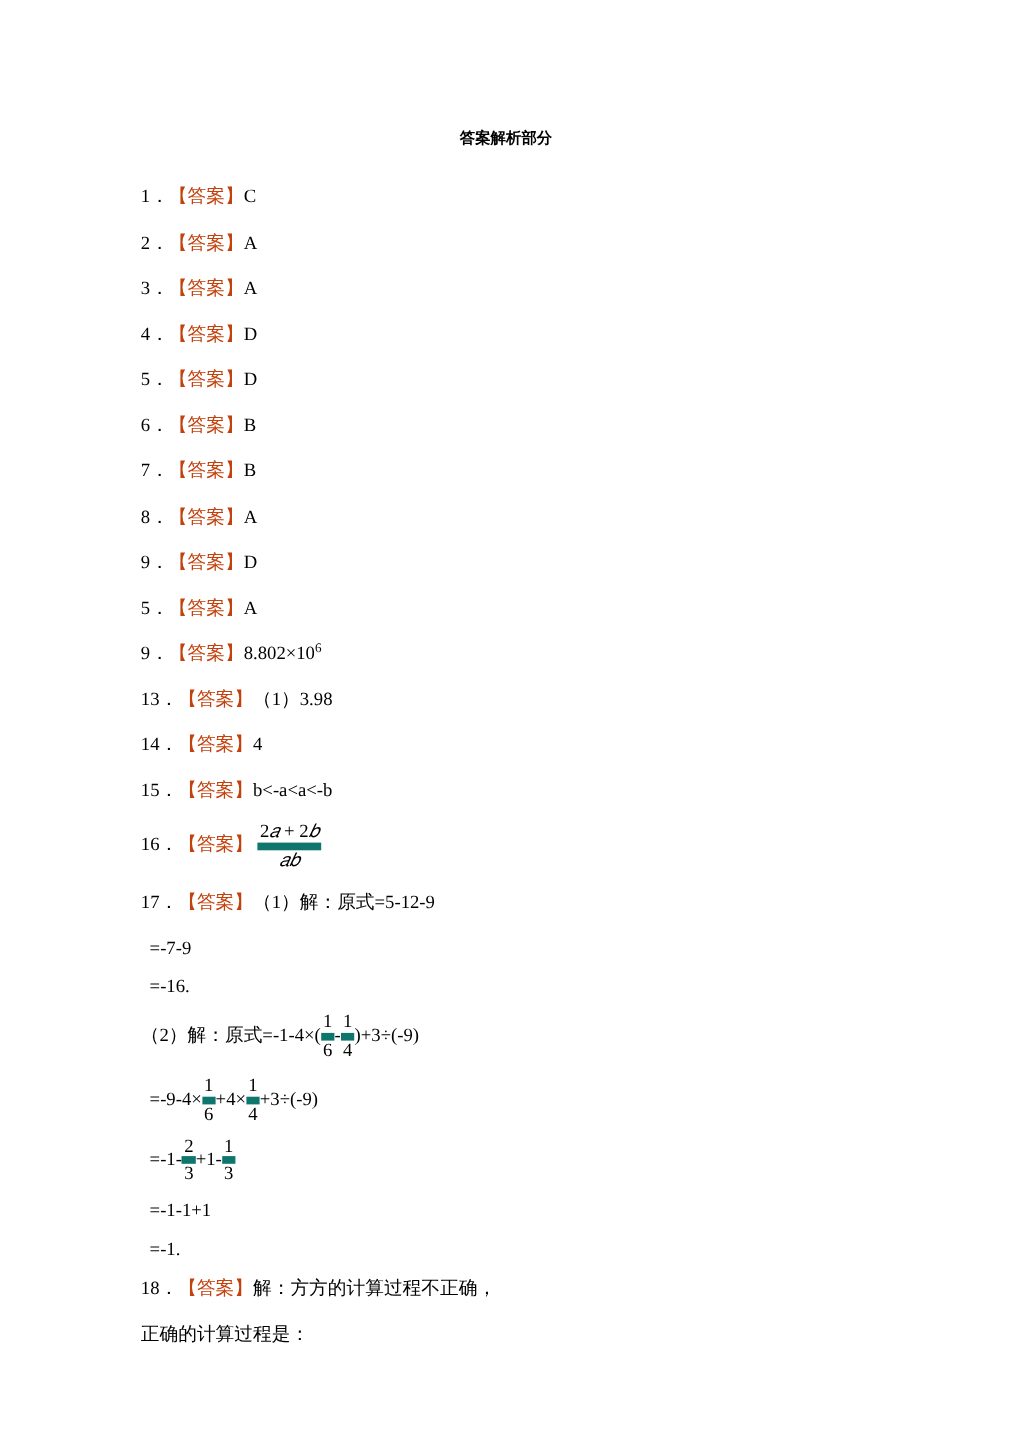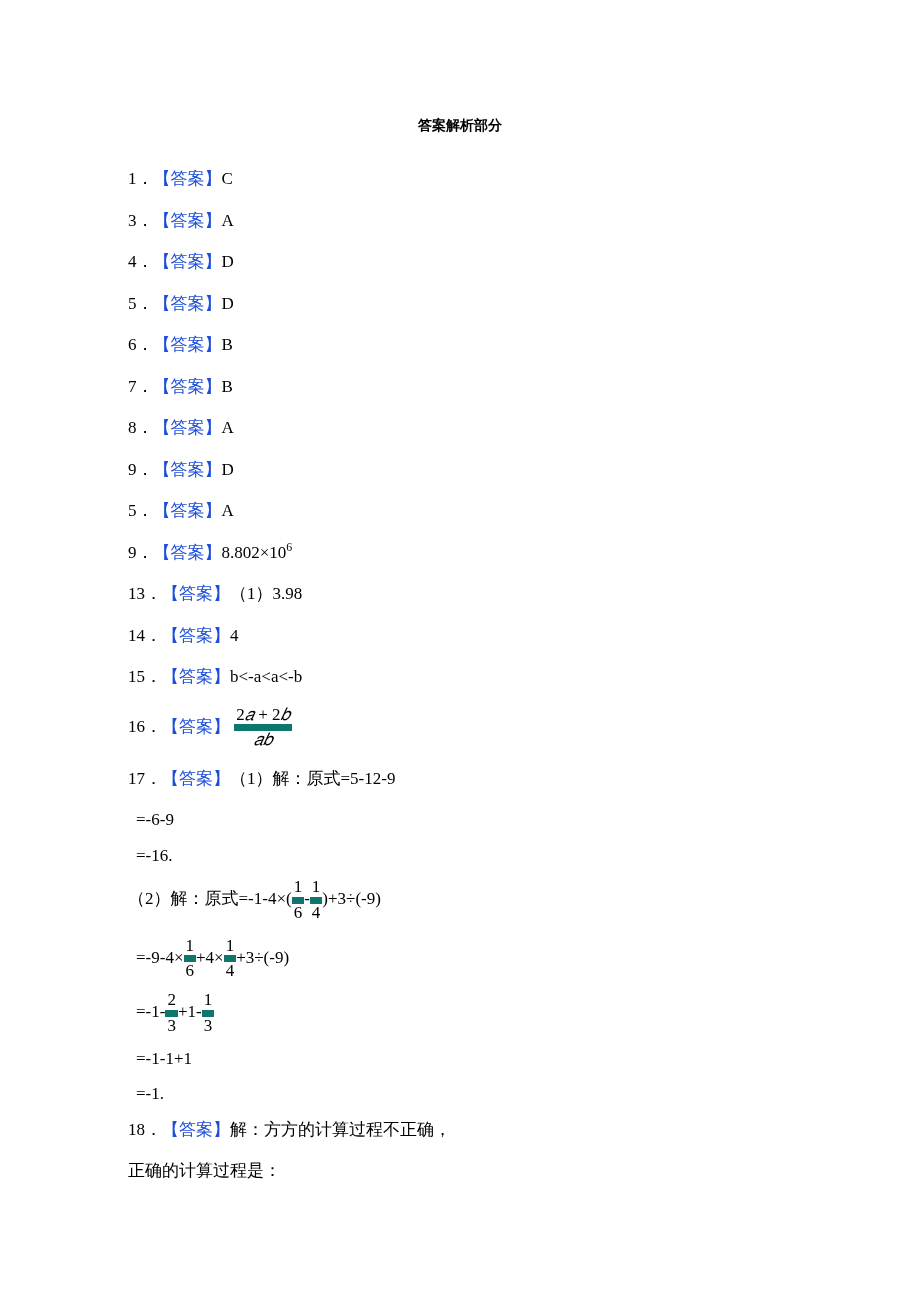--- a/index.html
+++ b/index.html
@@ -23,21 +23,21 @@
     margin-bottom: 30px;
   }
   .row {
     margin-bottom: 16px;
   }
   .num {
     font-family: "Times New Roman", serif;
     font-weight: normal;
   }
   .label {
-    color: #1d4ed8;
+    color: #c2410c;
     font-family: "SimSun", "Songti SC", serif;
   }
   .val {
     font-family: "Times New Roman", serif;
   }
   sup {
     font-size: 0.7em;
     vertical-align: super;
     line-height: 0;
   }
@@ -79,20 +79,23 @@
 <body>
 
 <div class="page">
 
   <div class="title">答案解析部分</div>
 
   <div class="row">
     <span class="num">1．</span><span class="label">【答案】</span><span class="val">C</span>
   </div>
   <div class="row">
+    <span class="num">2．</span><span class="label">【答案】</span><span class="val">A</span>
+  </div>
+  <div class="row">
     <span class="num">3．</span><span class="label">【答案】</span><span class="val">A</span>
   </div>
   <div class="row">
     <span class="num">4．</span><span class="label">【答案】</span><span class="val">D</span>
   </div>
   <div class="row">
     <span class="num">5．</span><span class="label">【答案】</span><span class="val">D</span>
   </div>
   <div class="row">
     <span class="num">6．</span><span class="label">【答案】</span><span class="val">B</span>
@@ -128,21 +131,21 @@
     <span class="num">16．</span><span class="label">【答案】</span>
     <span class="frac">
       <span class="top"><span>2</span><span class="ital">𝑎</span><span> + 2</span><span class="ital">𝑏</span></span>
       <span class="bot ital">𝑎𝑏</span>
     </span>
   </div>
 
   <div class="row">
     <span class="num">17．</span><span class="label">【答案】</span><span class="cntext">（1）解：原式=5-12-9</span>
   </div>
-  <div class="step">=-6-9</div>
+  <div class="step">=-7-9</div>
   <div class="step">=-16.</div>
 
   <div class="math-block">
     <span class="cntext">（2）解：原式=-1-4×(</span><span class="frac"><span class="top">1</span><span class="bot">6</span></span><span class="val">-</span><span class="frac"><span class="top">1</span><span class="bot">4</span></span><span class="val">)+3÷(-9)</span>
   </div>
 
   <div class="step">
     <span>=-9-4×</span><span class="frac"><span class="top">1</span><span class="bot">6</span></span><span>+4×</span><span class="frac"><span class="top">1</span><span class="bot">4</span></span><span>+3÷(-9)</span>
   </div>
 

